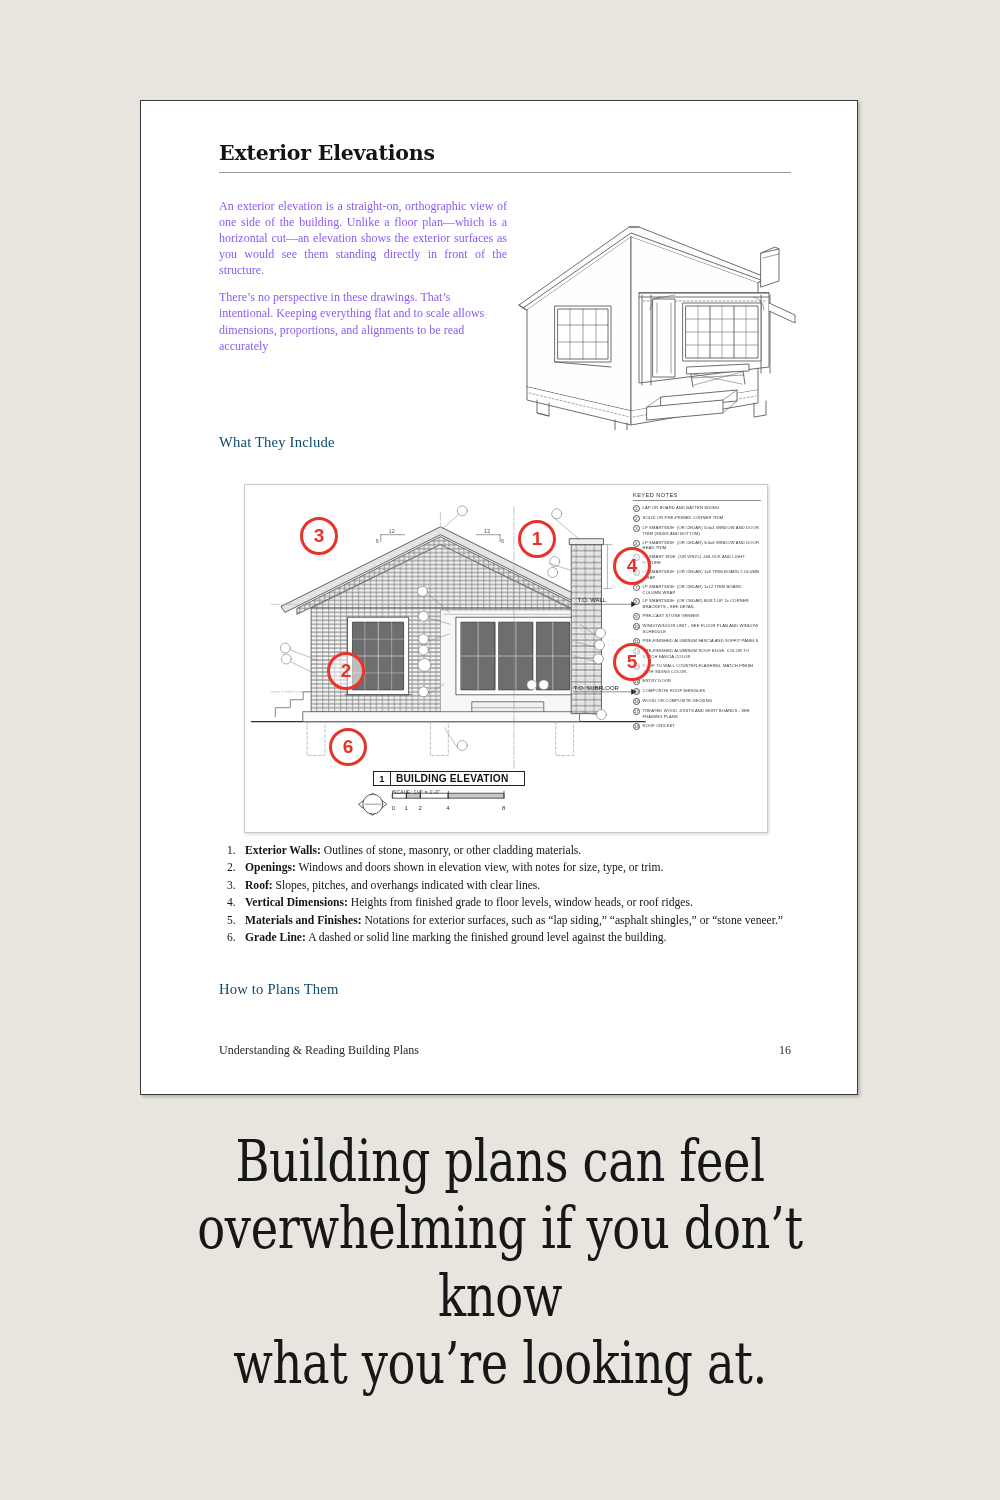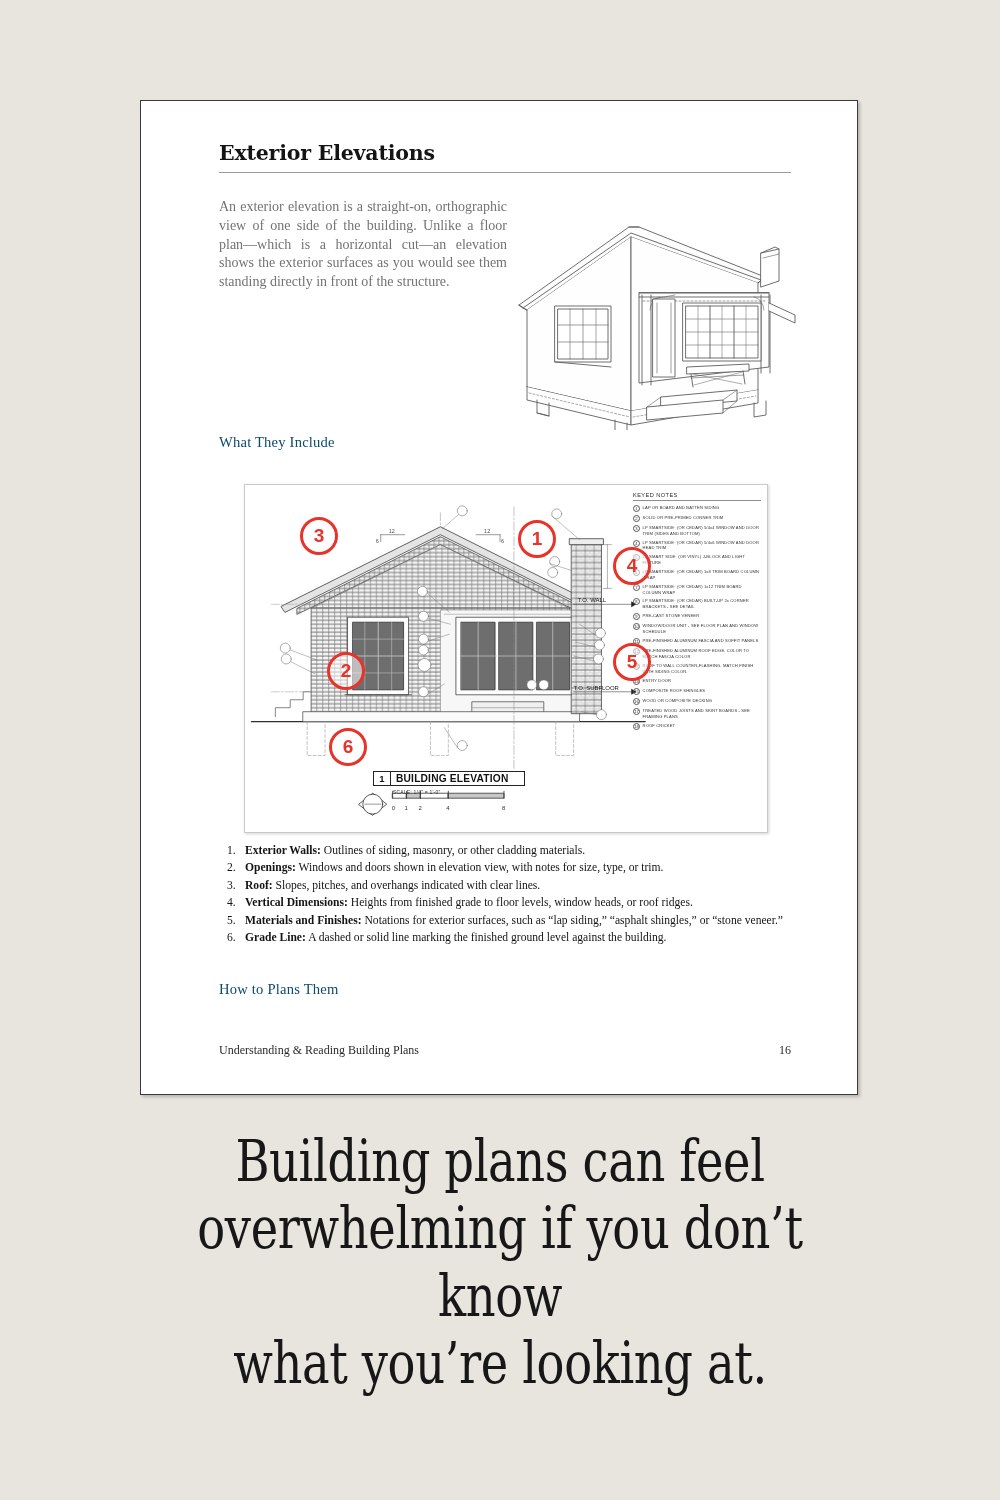--- a/index.html
+++ b/index.html
@@ -29,23 +29,23 @@
     font-weight: bold;
     font-size: 20.5px;
     color: #141414;
     letter-spacing: -.2px;
     line-height: 1.05;
   }
   .title-rule { border-bottom: 1px solid #9a9a9a; margin-top: 7px; width: 100%; }
 
   .body-col { position: absolute; left: 0; top: 55px; width: 288px; }
   .body-p {
-    font-size: 14px;
+    font-size: 12px;
     line-height: 1.34;
-    color: #737373;
+    color: #8b5cf6;
     text-align: justify;
     margin-bottom: 11px;
   }
   .body-p.ragged { text-align: left; }
 
   .sub-head {
     font-family: "Liberation Serif", serif;
     font-size: 14.6px;
     color: #0c4a6e;
     letter-spacing: .2px;
@@ -138,20 +138,21 @@
 <div id="root">
 
   <div class="page">
     <div class="page-inner">
 
       <div class="doc-title">Exterior Elevations</div>
       <div class="title-rule"></div>
 
       <div class="body-col">
         <p class="body-p">An exterior elevation is a straight-on, orthographic view of one side of the building. Unlike a floor plan—which is a horizontal cut—an elevation shows the exterior surfaces as you would see them standing directly in front of the structure.</p>
+        <p class="body-p ragged">There’s no perspective in these drawings. That’s intentional. Keeping everything flat and to scale allows dimensions, proportions, and alignments to be read accurately</p>
       </div>
 
       <div class="persp">
         <svg viewBox="0 0 285 215" fill="none" stroke="#5d5d5d" stroke-width="0.9" stroke-linejoin="round" stroke-linecap="round">
 
           <path d="M8 90 L118 12 L128 12 L254 62 L247 68 L120 22 L16 95 Z" fill="#fdfdfd"></path>
           <path d="M12 93 L120 18 L250 65"></path>
           <path d="M8 90 L16 95"></path>
             <path d="M247 68 L254 62"></path>
 
@@ -446,21 +447,21 @@
             <div class="tb-num">1</div>
             <div class="tb-name">BUILDING ELEVATION</div>
           </div>
           <div class="tb-scale">SCALE:  1/4" = 1'-0"</div>
         </div>
       </div>
 
       <div class="num-list" id="num-list">
           <div class="nl-item">
             <div class="nl-n">1.</div>
-            <div class="nl-t"><b>Exterior Walls:</b><span> Outlines of siding, masonry, or other cladding materials.</span></div>
+            <div class="nl-t"><b>Exterior Walls:</b><span> Outlines of stone, masonry, or other cladding materials.</span></div>
           </div>
           <div class="nl-item">
             <div class="nl-n">2.</div>
             <div class="nl-t"><b>Openings:</b><span> Windows and doors shown in elevation view, with notes for size, type, or trim.</span></div>
           </div>
           <div class="nl-item">
             <div class="nl-n">3.</div>
             <div class="nl-t"><b>Roof:</b><span> Slopes, pitches, and overhangs indicated with clear lines.</span></div>
           </div>
           <div class="nl-item">

